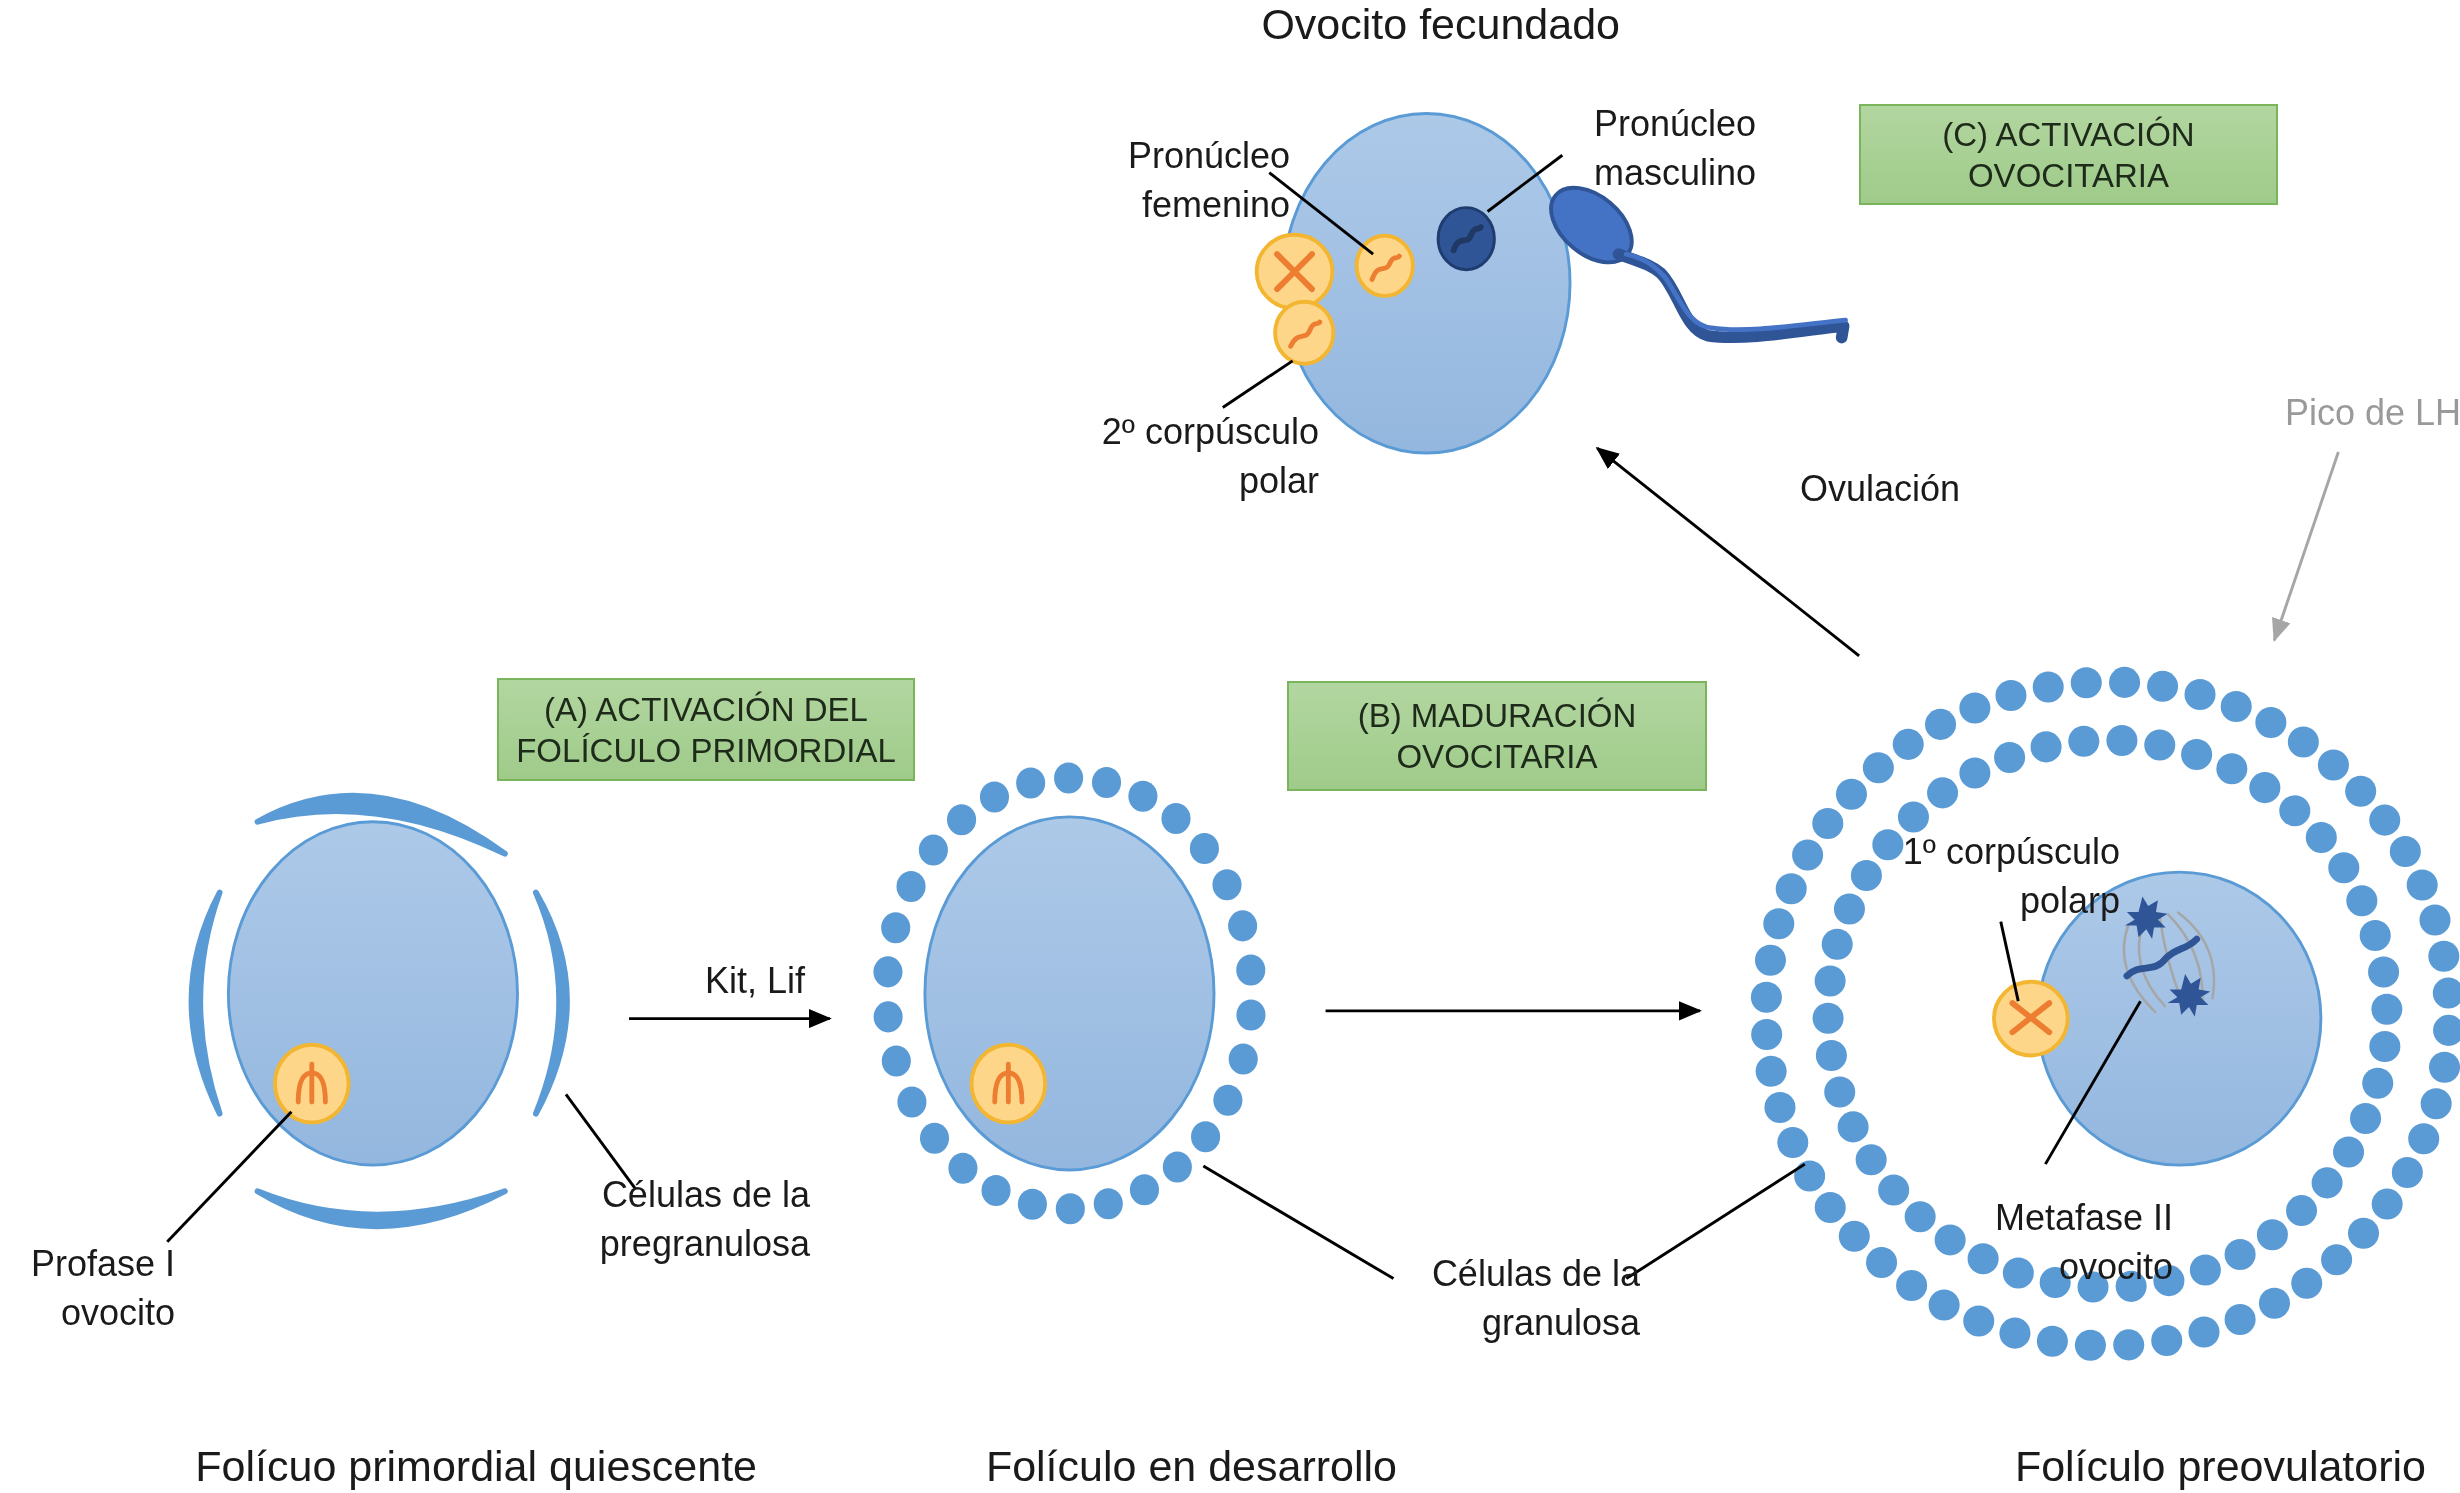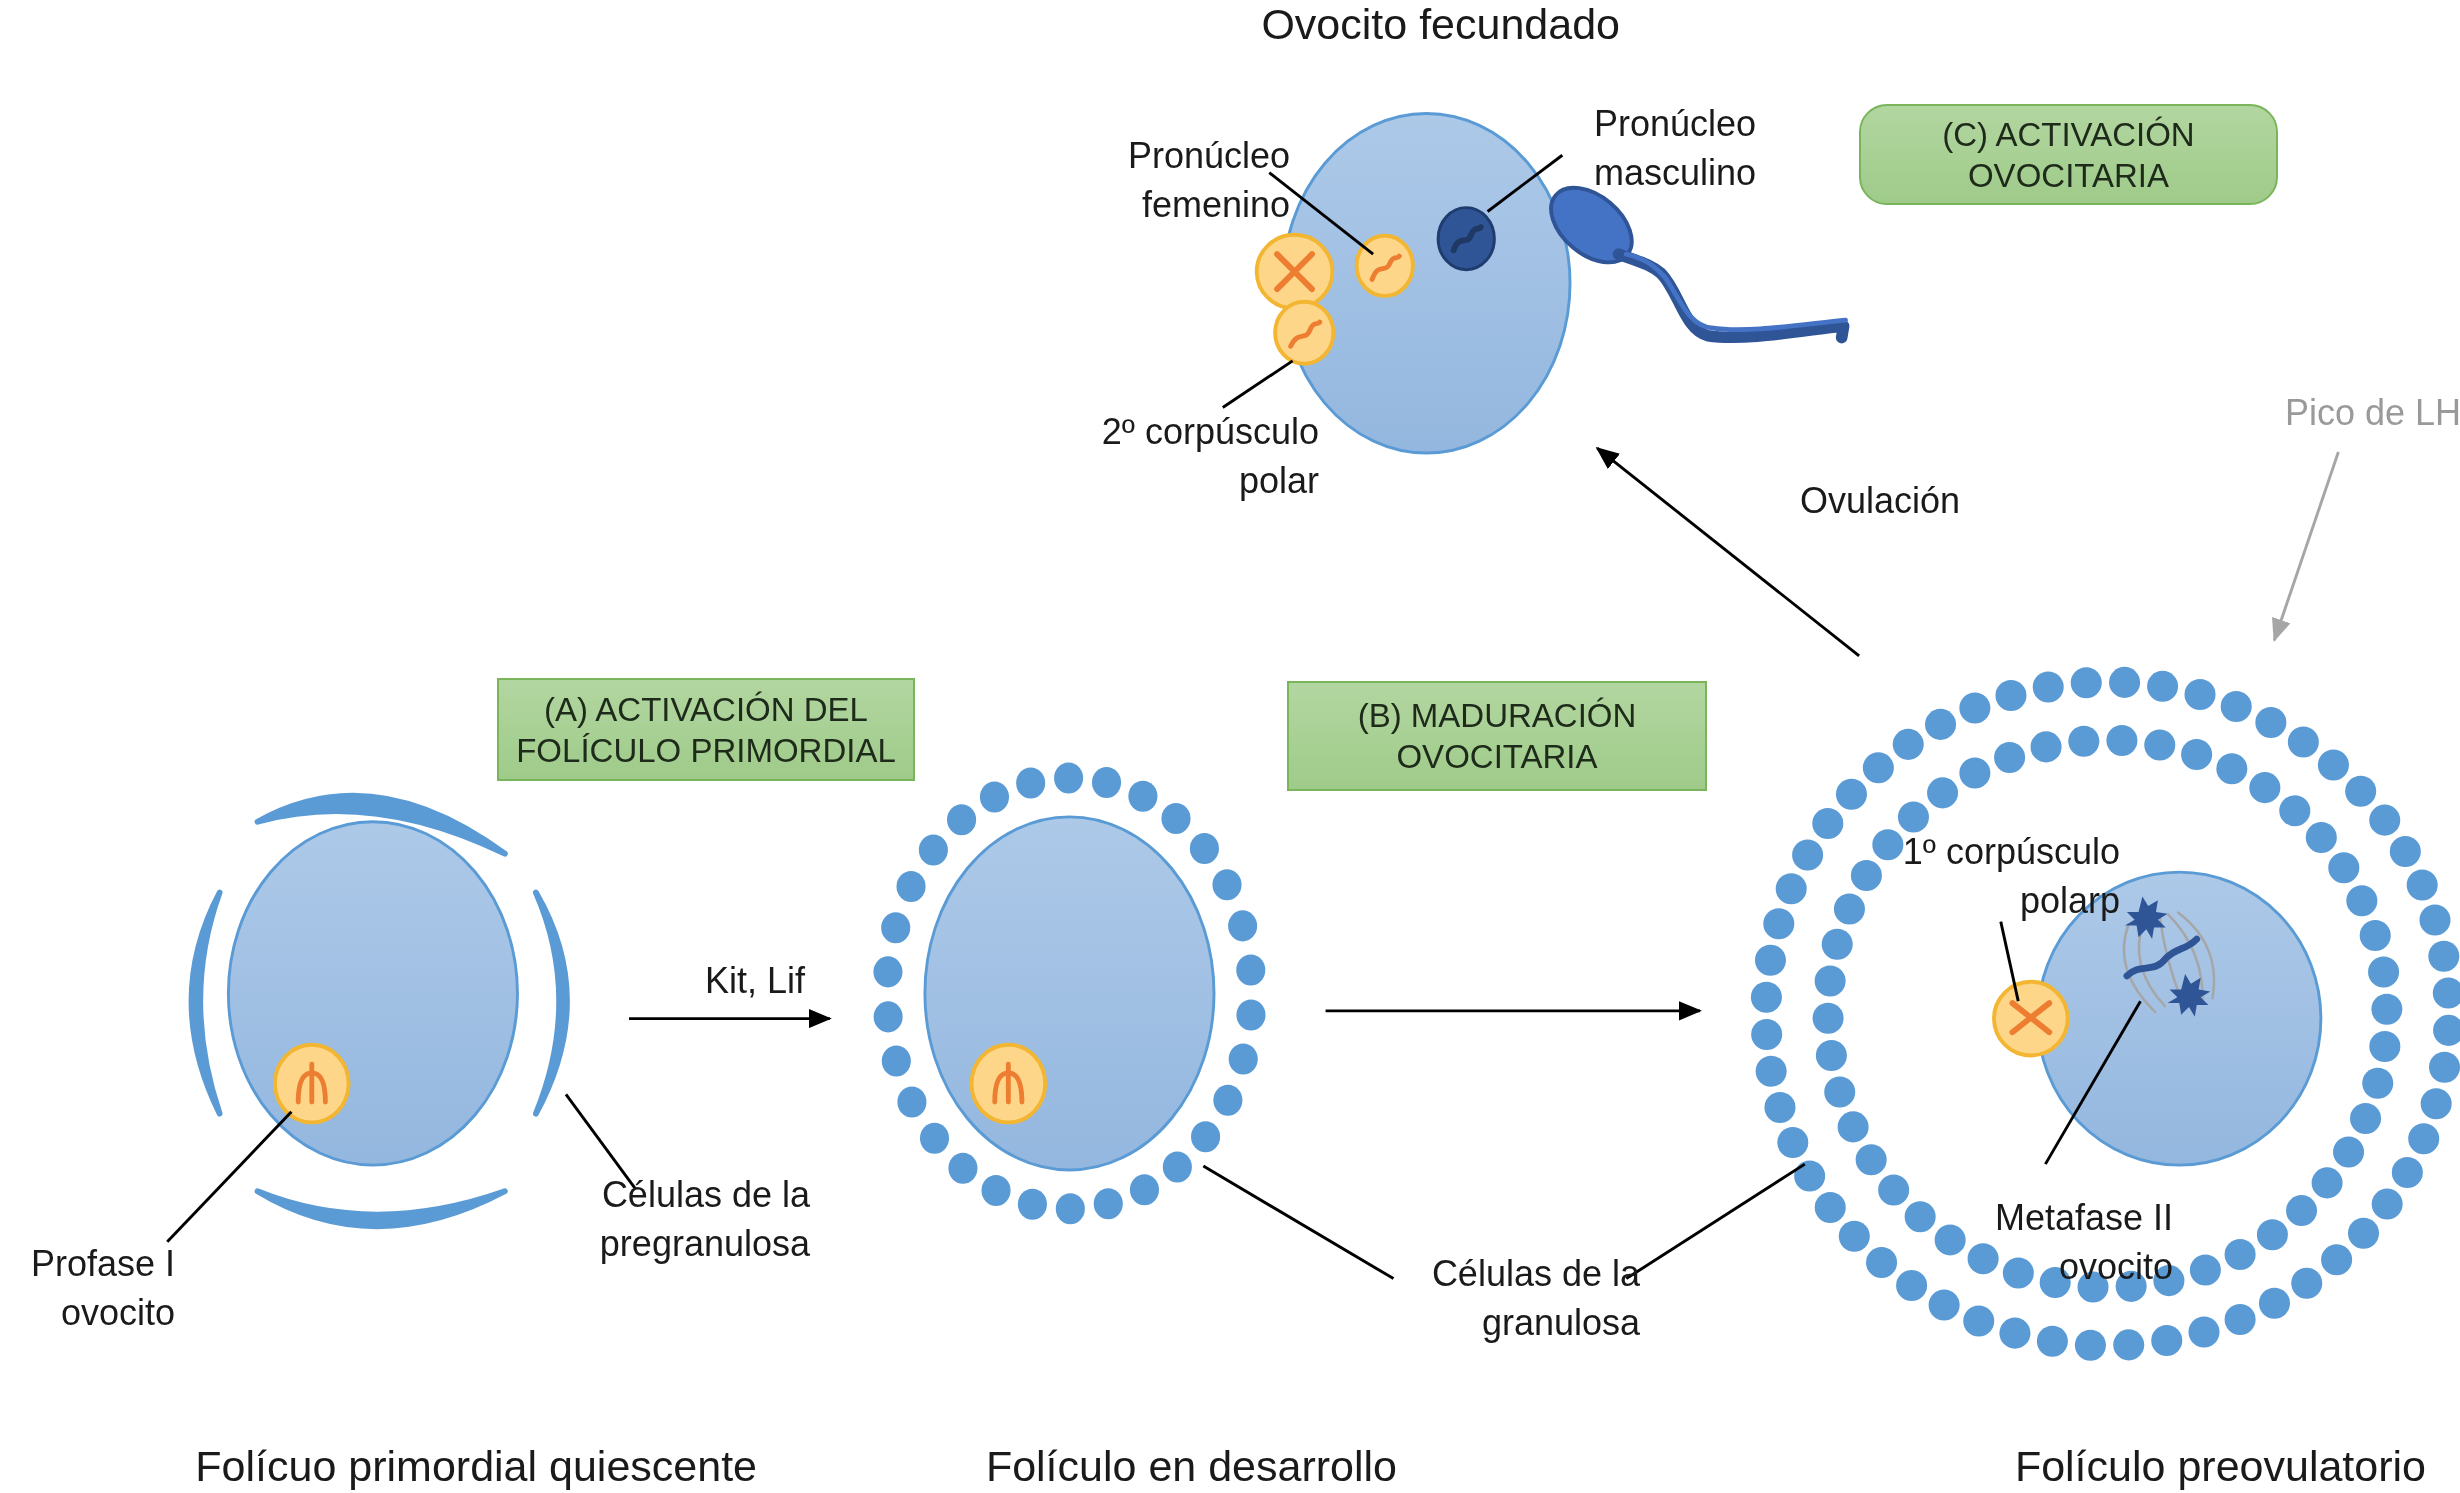--- a/index.html
+++ b/index.html
@@ -251,21 +251,21 @@
       <path d="M2074,1034 L2112,1064 M2112,1034 L2074,1064" stroke="#ed7d31" stroke-width="6" stroke-linecap="round"></path>
     </g>
     <line x1="2062" y1="950" x2="2080" y2="1032" stroke="#000" stroke-width="3"></line>
     <line x1="2206" y1="1032" x2="2108" y2="1200" stroke="#000" stroke-width="3"></line>
     <line x1="1676" y1="1318" x2="1860" y2="1200" stroke="#000" stroke-width="3"></line>
   </g>
 </svg>
 
 <div class="lbl title" style="left:1232px; top:0px; width:388px;">Ovocito  fecundado</div>
 
-<div class="box" style="left:1859px; top:104px; width:419px; height:101px;border-radius:28px;">
+<div class="box" style="left:1859px; top:104px; width:419px; height:101px;">
   <div>
     <div>(C) ACTIVACIÓN</div>
     <div>OVOCITARIA</div>
   </div>
 </div>
 <div class="box" style="left:497px; top:678px; width:418px; height:103px;">
   <div>
     <div>(A) ACTIVACIÓN DEL</div>
     <div>FOLÍCULO PRIMORDIAL</div>
   </div>
@@ -283,21 +283,21 @@
 </div>
 <div class="lbl" style="left:1533px; top:99px; width:223px;">
   <div>Pronúcleo</div>
   <div>masculino</div>
 </div>
 <div class="lbl" style="left:1038px; top:407px; width:281px;">
   <div>2º corpúsculo</div>
   <div>polar</div>
 </div>
 
-<div class="lbl" style="left:1737px; top:476px; width:223px;">Ovulación</div>
+<div class="lbl" style="left:1737px; top:464px; width:223px;">Ovulación</div>
 <div class="lbl gray" style="left:2232px; top:388px; width:229px;">Pico de LH</div>
 <div class="lbl" style="left:640px; top:956px; width:165px;">Kit, Lif</div>
 
 <div class="lbl" style="left:0px; top:1239px; width:175px;">
   <div>Profase  I</div>
   <div>ovocito</div>
 </div>
 <div class="lbl" style="left:548px; top:1170px; width:262px;">
   <div>Células de la</div>
   <div>pregranulosa</div>

